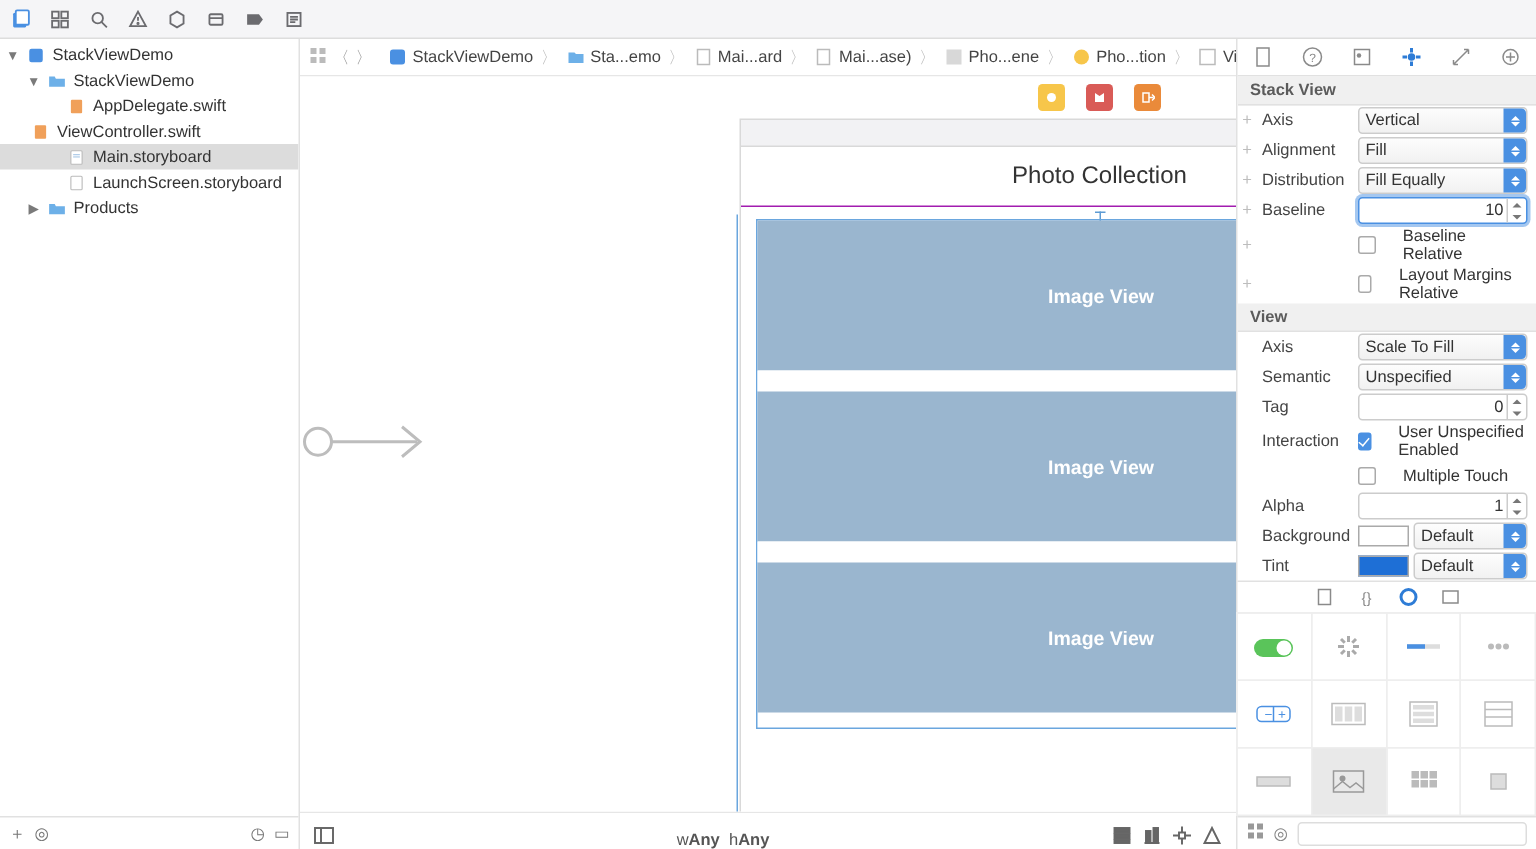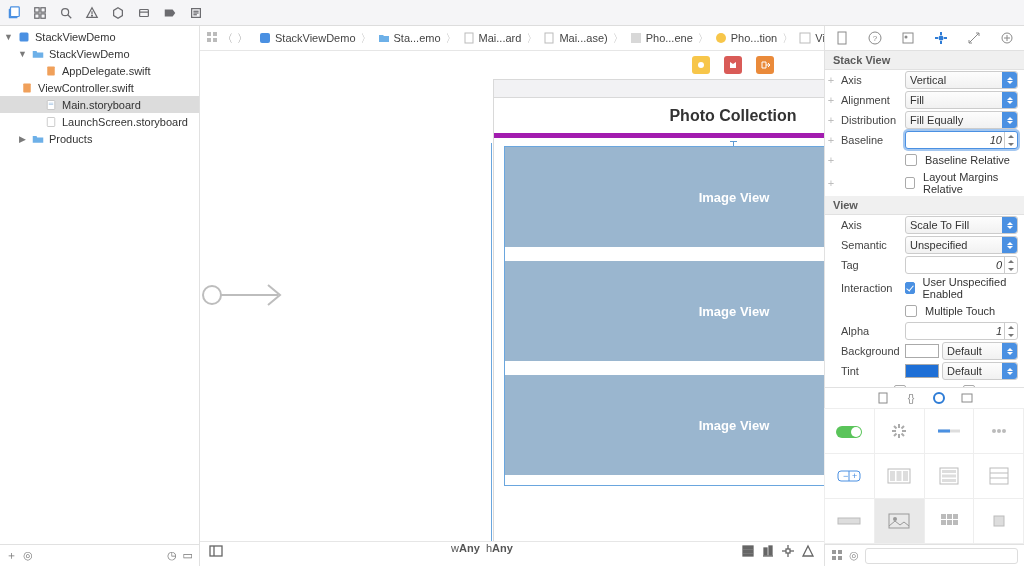--- a/index.html
+++ b/index.html
@@ -39,32 +39,32 @@
 .entry-arrow svg{width:90px;height:40px;stroke:#bdbdbd;fill:none;stroke-width:2;}
 
 .scene { position:absolute; left:293px; top:28px; width:480px; height:492px; background:#fff; border:1px solid #d9d9d9; }
 .scene-dock{position:absolute;top:-24px;left:50%;transform:translateX(-50%);display:flex;gap:14px;}
 .scene-dock .dico{width:18px;height:18px;border-radius:3px;display:flex;align-items:center;justify-content:center;}
 .dico.yel{background:#f7c64a;} .dico.red{background:#d95b57;} .dico.orn{background:#ea8a3a;}
 .dico svg{width:10px;height:10px;fill:#fff;}
 
 .status-bar{height:18px;background:#f2f2f4;border-bottom:1px solid #d9d9d9;position:relative;}
 
-.navbar{height:40px;border-bottom:5px solid #a21caf;display:flex;align-items:center;justify-content:center;font-size:16px;font-weight:700;color:#333;}
+.navbar{height:40px;border-bottom:1px solid #a21caf;display:flex;align-items:center;justify-content:center;font-size:16px;font-weight:400;color:#333;}
 .cursor-mark{position:absolute;left:50%;top:61px;width:1px;height:10px;}
 .cursor-mark:before,.cursor-mark:after{content:"";position:absolute;left:-3px;width:7px;height:1px;background:#5d9bd4;}
 .cursor-mark:before{top:0;} .cursor-mark:after{bottom:0;}
 .cursor-mark .stem{position:absolute;left:0;top:0;width:1px;height:10px;background:#5d9bd4;}
 
 .stack-outline{position:absolute;left:10px;right:8px;top:66px;border:1px solid #6aa6de;}
 .image-slot{background:#9ab6cf;color:#fff;display:flex;align-items:center;justify-content:center;font-size:13px;font-weight:600;}
 .gap-slot{background:#fff;}
 .guide-v{position:absolute;width:1px;background:#6aa6de;}
 
-.canvas-bottom{height:25px;border-top:1px solid #e6e6e6;display:flex;align-items:flex-start;padding:0 6px;color:#555;font-size:11px;}
+.canvas-bottom{height:25px;border-top:1px solid #e6e6e6;display:flex;align-items:flex-end;padding:0 6px;color:#555;font-size:11px;}
 .canvas-bottom .sp{flex:1;text-align:center;}
 .canvas-bottom .btn{width:20px;height:18px;display:inline-flex;align-items:center;justify-content:center;color:#666;}
 .canvas-bottom .btn svg{width:14px;height:14px;stroke:#666;fill:none;stroke-width:1.3;}
 
 
 .inspector{width:200px;border-left:1px solid #e1e1e1;display:flex;flex-direction:column;background:#fff;}
 .insp-tabs{height:25px;border-bottom:1px solid #e1e1e1;display:flex;align-items:center;justify-content:space-around;}
 .insp-tabs .itab{width:18px;height:18px;display:flex;align-items:center;justify-content:center;color:#8a8a8a;}
 .insp-tabs .itab.active{color:#2e7cd6;}
 .insp-tabs .itab svg{width:14px;height:14px;fill:currentColor;}
@@ -75,26 +75,26 @@
 .prop-row .plus{width:12px;color:#bdbdbd;text-align:center;font-size:11px;}
 .prop-row .plabel{width:60px;text-align:left;color:#444;font-size:11px;}
 .prop-row .pctrl{flex:1;display:flex;align-items:center;gap:3px;}
 .popup{flex:1;height:18px;border:1px solid #ccc;border-radius:3px;background:linear-gradient(#fdfdfd,#f1f1f1);display:flex;align-items:center;padding:0 4px;font-size:11px;position:relative;}
 .popup .chev{position:absolute;right:0;top:0;bottom:0;width:15px;background:#4a90e2;border-radius:0 3px 3px 0;display:flex;flex-direction:column;align-items:center;justify-content:center;}
 .popup .chev:before,.popup .chev:after{content:"";width:0;height:0;border-left:3px solid transparent;border-right:3px solid transparent;}
 .popup .chev:before{border-bottom:3px solid #fff;margin-bottom:1px;}
 .popup .chev:after{border-top:3px solid #fff;}
 .numfield{flex:1;height:18px;border:1px solid #ccc;border-radius:3px;display:flex;align-items:center;padding:0 0 0 4px;font-size:11px;background:#fff;}
 .numfield.focus{box-shadow:0 0 0 2px rgba(74,144,226,.5);border-color:#4a90e2;}
-.numfield .val{flex:1;text-align:right;padding-right:2px;font-style:italic;}
+.numfield .val{flex:1;text-align:right;padding-right:2px;}
 .stepper{width:13px;height:16px;border-left:1px solid #ccc;display:flex;flex-direction:column;}
 .stepper div{flex:1;display:flex;align-items:center;justify-content:center;}
 .stepper div:before{content:"";width:0;height:0;border-left:3px solid transparent;border-right:3px solid transparent;}
 .stepper .up:before{border-bottom:3px solid #777;} .stepper .dn:before{border-top:3px solid #777;}
-.check{display:flex;align-items:center;gap:8px;font-size:11px;}
+.check{display:flex;align-items:center;gap:18px;font-size:11px;}
 .check .box{width:12px;height:12px;border:1px solid #aaa;border-radius:2px;background:#fff;display:flex;align-items:center;justify-content:center;}
 .check .box.on{background:#4a90e2;border-color:#4a90e2;}
 .check .box.on:after{content:"";width:3px;height:6px;border:solid #fff;border-width:0 1.5px 1.5px 0;transform:rotate(40deg);margin-top:-1px;}
 .swatch{width:34px;height:14px;border:1px solid #aaa;}
 
 .lib-tabs{height:22px;border-top:1px solid #e1e1e1;border-bottom:1px solid #e1e1e1;display:flex;align-items:center;justify-content:center;gap:14px;}
 .lib-tabs .lt{width:14px;height:14px;color:#8a8a8a;display:flex;align-items:center;justify-content:center;}
 .lib-tabs .lt.active{color:#2e7cd6;}
 .lib-grid{flex:0 0 auto;display:grid;grid-template-columns:repeat(4,1fr);gap:0;}
 .lib-cell{height:46px;border:1px solid #eee;margin:-1px 0 0 -1px;display:flex;align-items:center;justify-content:center;}

